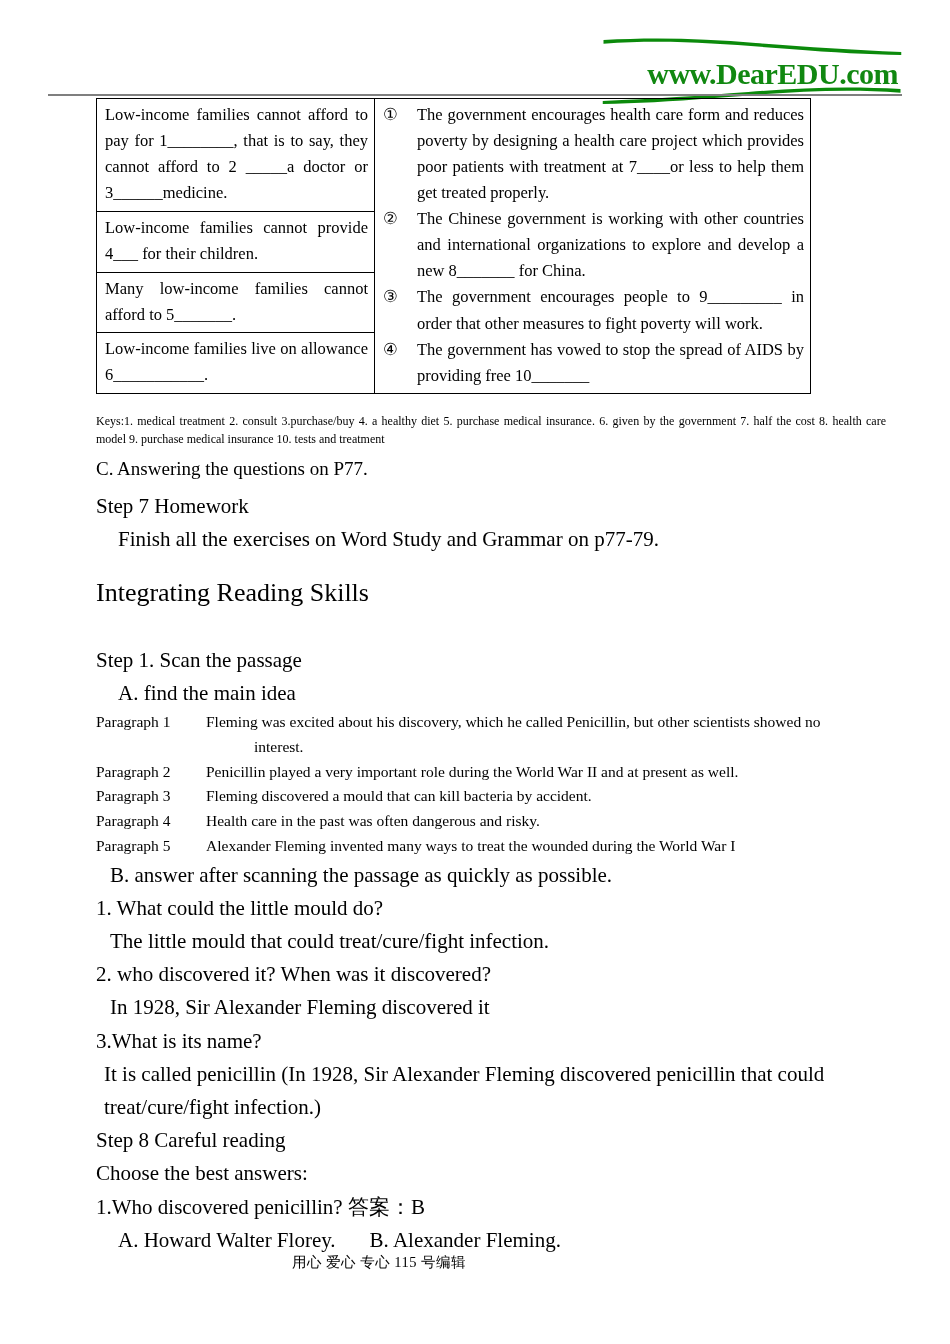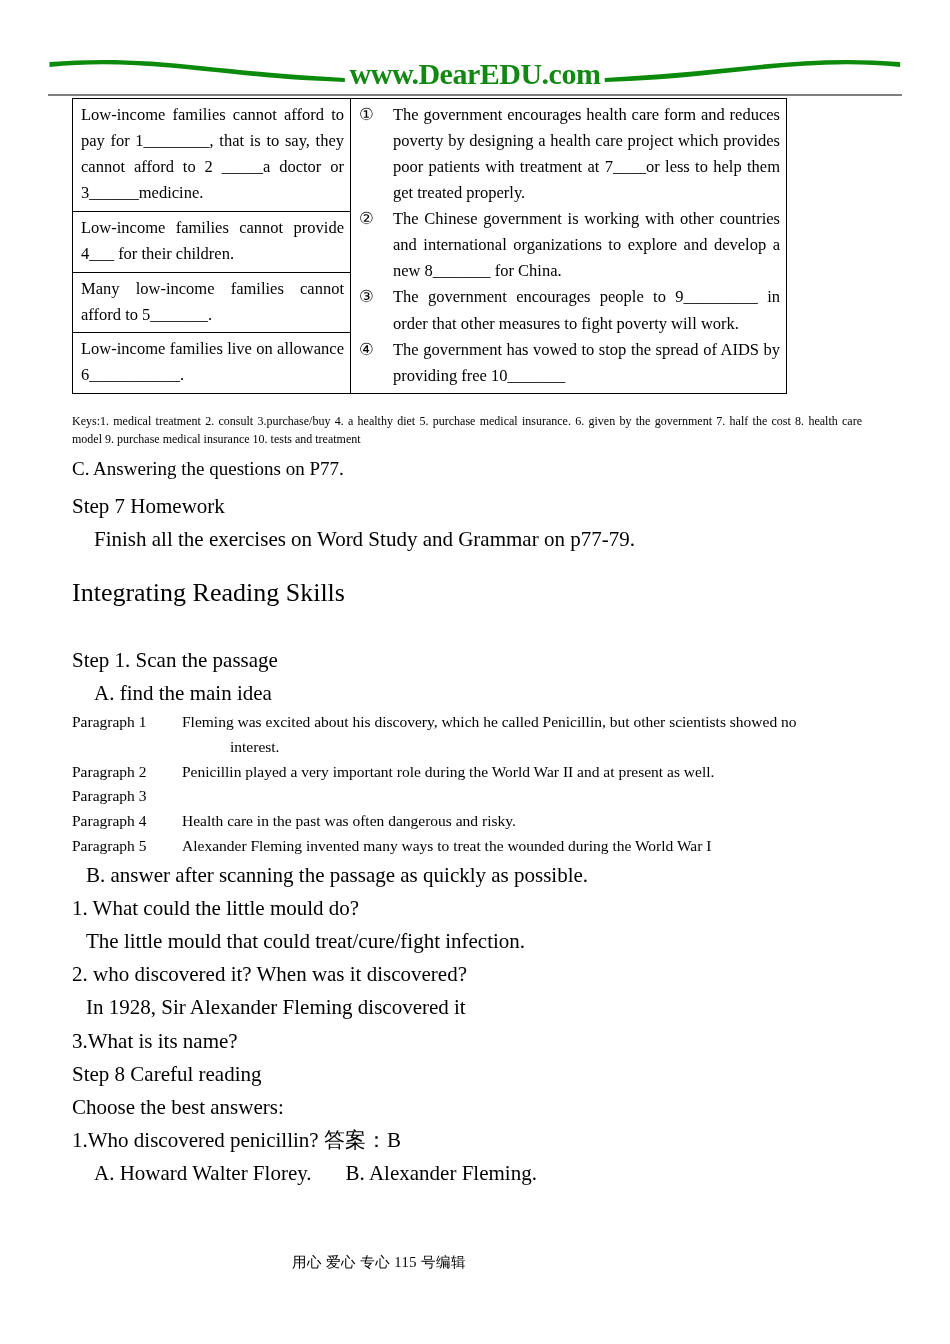--- a/index.html
+++ b/index.html
@@ -19,24 +19,25 @@
   
   .page-header {
     position: absolute;
     top: 52px;
     left: 48px;
     width: 854px;
     height: 44px;
   }
   .logo-row {
     display: flex;
-    align-items: center;
+    align-items: flex-end;
     justify-content: center;
     height: 38px;
     position: relative;
+    flex-direction: column;
   }
   .swoosh {
     flex: 1 1 auto;
     height: 26px;
     position: relative;
     overflow: visible;
   }
   .swoosh svg { display: block; width: 100%; height: 100%; }
   .logo-text {
     flex: 0 0 auto;
@@ -56,21 +57,21 @@
     bottom: 0;
     width: 100%;
     height: 2px;
     background: #7f7f7f;
   }
 
   
   .content {
     position: absolute;
     top: 98px;
-    left: 72px;
+    left: 96px;
     width: 790px;
   }
 
   
   table.fill-table {
     border-collapse: collapse;
     width: 684px;
     table-layout: fixed;
     margin: 0;
   }
@@ -277,39 +278,41 @@
       <span>Fleming was excited about his discovery, which he called Penicillin, but other scientists showed no</span>
       <span class="cont">interest.</span>
     </span>
   </div>
   <div class="para-row">
     <span class="plabel">Paragraph 2</span>
     <span class="ptext">Penicillin played a very important role during the World War II and at present as well.</span>
   </div>
   <div class="para-row">
     <span class="plabel">Paragraph 3</span>
+    <span class="ptext">Fleming discovered a mould that can kill bacteria by accident.</span>
   </div>
   <div class="para-row">
     <span class="plabel">Paragraph 4</span>
     <span class="ptext">Health care in the past was often dangerous and risky.</span>
   </div>
   <div class="para-row">
     <span class="plabel">Paragraph 5</span>
     <span class="ptext">Alexander Fleming invented many ways to treat the wounded during the World War I</span>
   </div>
 
   <p class="body indent-2">B. answer after scanning the passage as quickly as possible.</p>
 
   <p class="body">1. What could the little mould do?</p>
   <p class="body indent-2">The little mould that could treat/cure/fight infection.</p>
 
   <p class="body">2. who discovered it? When was it discovered?</p>
   <p class="body indent-2">In 1928, Sir Alexander Fleming discovered it</p>
 
   <p class="body">3.What is its name?</p>
+  <p class="body indent-3">It is called penicillin (In 1928, Sir Alexander Fleming discovered penicillin that could treat/cure/fight infection.)</p>
 
   <p class="body">Step 8   Careful reading</p>
   <p class="body">Choose the best answers:</p>
   <p class="body">1.Who discovered penicillin? 答案：B</p>
   <p class="body indent-1"><span>A. Howard Walter Florey.</span><span class="opt-gap"></span><span>B. Alexander Fleming.</span></p>
 
 </div>
 
 <div class="page-footer">
   <span>用心 爱心 专心  115 号编辑</span>

